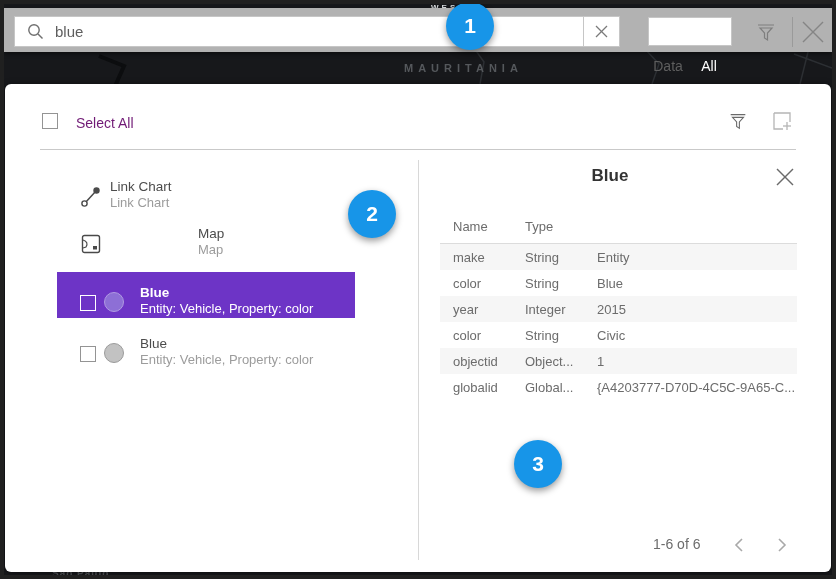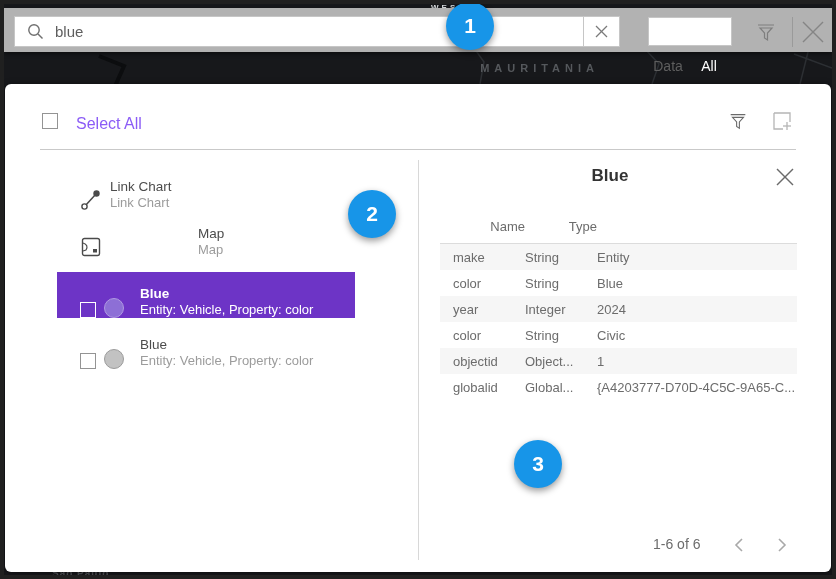--- a/index.html
+++ b/index.html
@@ -11,21 +11,21 @@
     overflow:hidden;
   }
   
   .map-lines{ position:absolute; inset:0; z-index:1; }
   .map-label-top{
     position:absolute; top:-1px; left:427px; z-index:2;
     font-size:8px; font-weight:bold; letter-spacing:3px; color:#d8dbdd;
   }
   .map-label-mid{
     position:absolute; top:58px; left:400px; width:195px; z-index:2;
-    text-align:right; font-size:11px; font-weight:bold; letter-spacing:5px; color:#55585c;
+    text-align:left; font-size:11px; font-weight:bold; letter-spacing:5px; color:#55585c;
   }
   .map-label-bottom{
     position:absolute; top:564px; left:48px; z-index:2;
     font-size:10px; font-weight:bold; letter-spacing:1px; color:#53565a;
   }
   
   .topbar{
     position:absolute; left:0; top:4px; width:828px; height:44px; z-index:20;
     background:var(--topbar-gray,#b2b2b2);
     box-shadow:0 2px 4px rgba(0,0,0,.45);
@@ -56,26 +56,26 @@
   .tb-filter{ position:absolute; left:750px; top:12px; width:24px; height:24px; cursor:pointer; }
   .tb-divider{ position:absolute; left:788px; top:9px; width:1px; height:30px; background:#9a9a9a; }
   .tb-close{ position:absolute; left:796px; top:11px; width:26px; height:26px; cursor:pointer; }
   
   .panel{
     position:absolute; left:1px; top:80px; width:826px; height:488px; z-index:10;
     background:#fff; border-radius:6px; box-shadow:0 1px 6px rgba(0,0,0,.5);
   }
   .checkbox{ width:16px; height:16px; border:1px solid #949494; background:transparent; cursor:pointer; }
   .select-all-box{ position:absolute; left:37px; top:29px; }
-  .select-all-label{ position:absolute; left:71px; top:31px; font-size:16px; color:#8b5cf6; }
+  .select-all-label{ position:absolute; left:71px; top:31px; font-size:14px; color:#701a75; }
   .hdr-filter{ position:absolute; left:722px; top:26px; width:22px; height:22px; cursor:pointer; }
   .hdr-add{ position:absolute; left:766px; top:26px; width:22px; height:22px; cursor:pointer; }
   .hdr-divider{ position:absolute; left:35px; top:65px; width:756px; height:1px; background:#c9c9c9; }
   
-  .result-item{ position:absolute; left:52px; width:298px; display:flex; align-items:flex-end; cursor:pointer; }
+  .result-item{ position:absolute; left:52px; width:298px; display:flex; align-items:center; cursor:pointer; }
   .ri-icon{ width:22px; height:22px; margin-top:4px; flex:none; display:flex; align-items:center; justify-content:center; }
   .ri-gap{ width:8px; flex:none; }
   .ri-text{ display:flex; flex-direction:column; }
   .ri-title{ font-size:13.5px; color:#4c4c4c; line-height:17px; }
   .ri-sub{ font-size:13px; color:#9c9c9c; line-height:16px; }
   .entity-row{ padding:13px 0 0 23px; height:46px; }
   .entity-row .ri-title{ font-weight:bold; }
   .entity-row.selected{ background:var(--selected-row-purple,#6d34c6); }
   .entity-row.selected .ri-title, .entity-row.selected .ri-sub{ color:#fff; font-weight:bold; }
   .entity-row.selected .ri-sub{ font-weight:normal; }
@@ -84,21 +84,21 @@
   .entity-circle.purple{ background:#8d6fd6; border:1.5px solid #b09ae2; }
   .entity-circle.gray{ background:#c2c2c2; border:1.5px solid #9b9b9b; }
   .v-divider{ position:absolute; left:413px; top:76px; width:1px; height:400px; background:#d8d8d8; }
   
   .detail-title{
     position:absolute; left:435px; top:82px; width:340px; text-align:center;
     font-size:17px; font-weight:bold; color:#333;
   }
   .detail-close{ position:absolute; left:770px; top:83px; width:22px; height:22px; cursor:pointer; }
   .attr-table{ position:absolute; left:435px; top:130px; width:357px; font-size:13px; color:#6c6c6c; }
-  .t-head{ display:grid; grid-template-columns:72px 72px 1fr; padding:5px 0 9px 13px; border-bottom:1px solid #dcdcdc;text-align:right; }
+  .t-head{ display:grid; grid-template-columns:72px 72px 1fr; padding:5px 0 9px 13px; border-bottom:1px solid #dcdcdc; }
   .t-row{ display:grid; grid-template-columns:72px 72px 1fr; padding-left:13px; height:26px; align-items:center; }
   .t-row:nth-child(even){ background:#f6f6f6; }
   .t-cell{ white-space:nowrap; overflow:hidden; }
   .pagination-label{ position:absolute; left:648px; top:452px; font-size:14px; color:#6c6c6c; }
   .page-btn{ position:absolute; top:452px; width:18px; height:18px; cursor:pointer; }
   .page-prev{ left:726px; } .page-next{ left:767px; }
   
   .annot{
     position:absolute; width:48px; height:48px; border-radius:50%; z-index:30;
     background:var(--annotation-blue,#1795e8); box-shadow:0 3px 7px rgba(0,0,0,.4);
@@ -250,21 +250,21 @@
         <span class="t-cell">Entity</span>
       </div>
       <div class="t-row">
         <span class="t-cell">color</span>
         <span class="t-cell">String</span>
         <span class="t-cell">Blue</span>
       </div>
       <div class="t-row">
         <span class="t-cell">year</span>
         <span class="t-cell">Integer</span>
-        <span class="t-cell">2024</span>
+        <span class="t-cell">2015</span>
       </div>
       <div class="t-row">
         <span class="t-cell">color</span>
         <span class="t-cell">String</span>
         <span class="t-cell">Civic</span>
       </div>
       <div class="t-row">
         <span class="t-cell">objectid</span>
         <span class="t-cell">Object...</span>
         <span class="t-cell">1</span>

